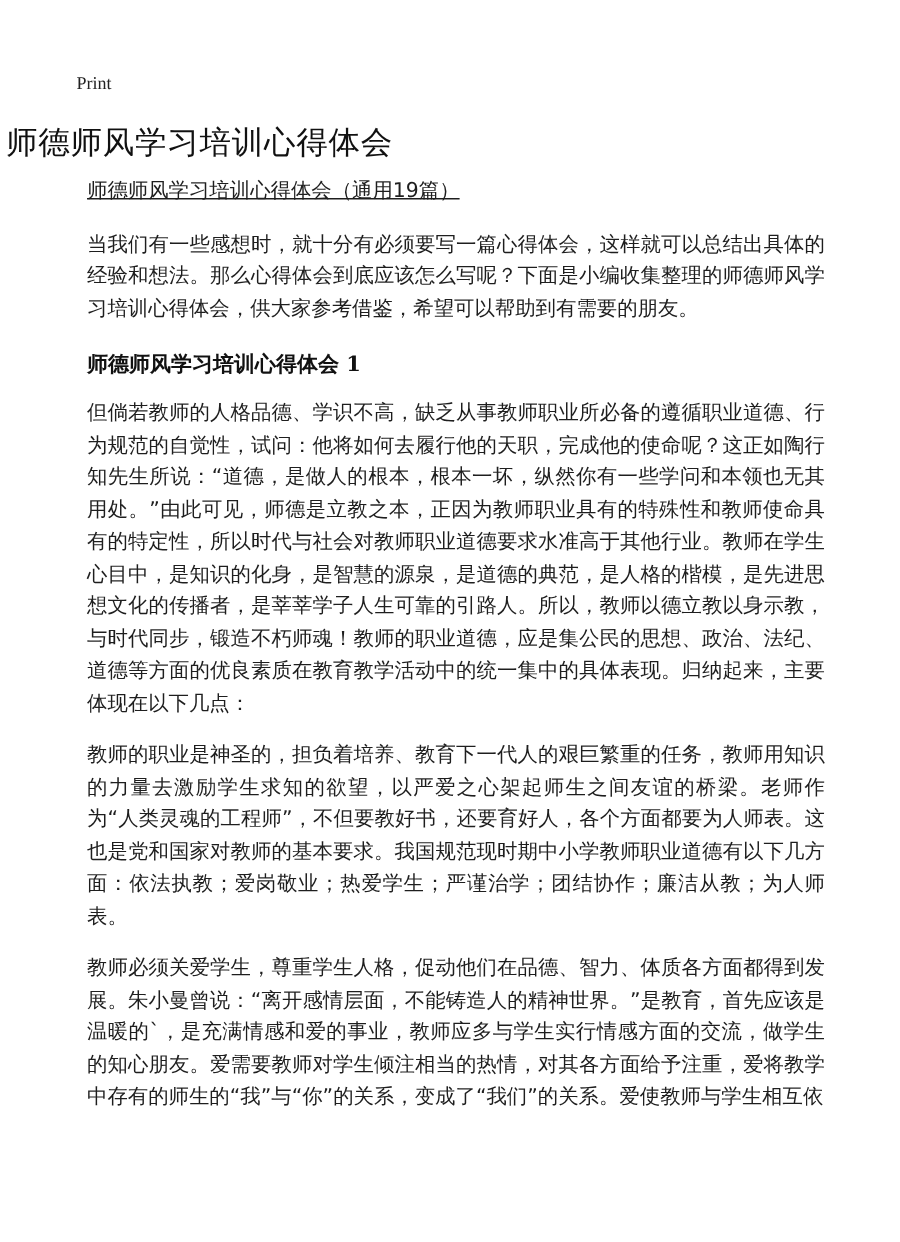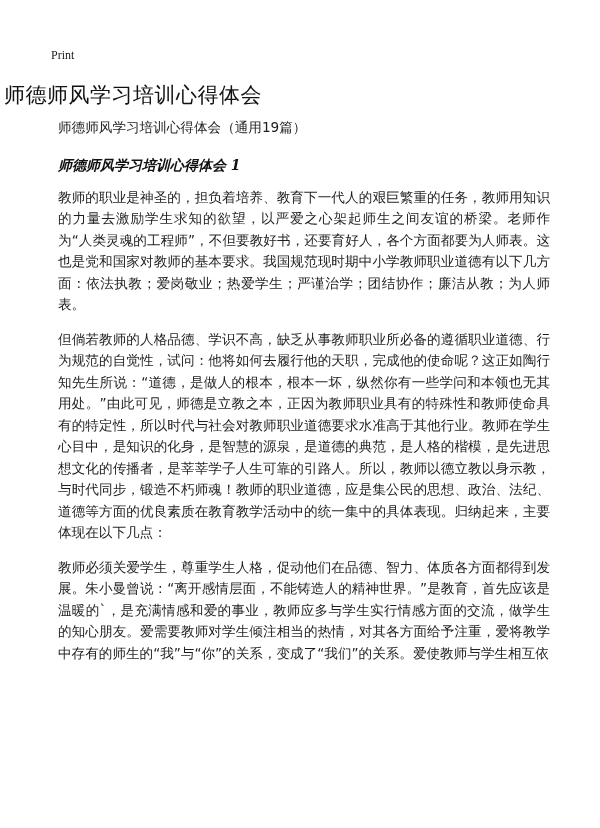--- a/index.html
+++ b/index.html
@@ -12,38 +12,39 @@
   }
   .title {
     position: absolute; left: 0; width: 600px; top: 81px; margin: 0;
     font-family: "DejaVu Sans", sans-serif;
     font-size: 21px; font-weight: normal; color: #111; letter-spacing: 0.5px;
   }
   .content {
     position: absolute; left: 54px; top: 117px; width: 492px;
     font-family: "DejaVu Sans", sans-serif; font-size: 13.6px; line-height: 21.5px; color: #1e1e1e;
   }
-  .subtitle { margin: 0 0 14px 0; }
+  .subtitle { margin: 0 0 14px 0; text-decoration: underline; }
   .para { margin: 0 0 13px 0; text-align: justify; text-align-last: left; }
   .heading {
     margin: 16px 0 11px 0; font-family: "DejaVu Serif", serif; font-weight: bold;
-    font-size: 14px; line-height: 21px; color: #111; font-style: italic;
+    font-size: 14px; line-height: 21px; color: #111;
   }
 </style>
 </head>
 <body>
 
 <div class="page">
   <a class="print-link">Print</a>
 
   <h1 class="title">师德师风学习培训心得体会</h1>
 
   <div class="content">
     <p class="subtitle">师德师风学习培训心得体会（通用19篇）</p>
+    <p class="para">当我们有一些感想时，就十分有必须要写一篇心得体会，这样就可以总结出具体的经验和想法。那么心得体会到底应该怎么写呢？下面是小编收集整理的师德师风学习培训心得体会，供大家参考借鉴，希望可以帮助到有需要的朋友。</p>
 
     <h2 class="heading">师德师风学习培训心得体会 1</h2>
+    <p class="para">但倘若教师的人格品德、学识不高，缺乏从事教师职业所必备的遵循职业道德、行为规范的自觉性，试问：他将如何去履行他的天职，完成他的使命呢？这正如陶行知先生所说：“道德，是做人的根本，根本一坏，纵然你有一些学问和本领也无其用处。”由此可见，师德是立教之本，正因为教师职业具有的特殊性和教师使命具有的特定性，所以时代与社会对教师职业道德要求水准高于其他行业。教师在学生心目中，是知识的化身，是智慧的源泉，是道德的典范，是人格的楷模，是先进思想文化的传播者，是莘莘学子人生可靠的引路人。所以，教师以德立教以身示教，与时代同步，锻造不朽师魂！教师的职业道德，应是集公民的思想、政治、法纪、道德等方面的优良素质在教育教学活动中的统一集中的具体表现。归纳起来，主要体现在以下几点：</p>
     <p class="para">教师的职业是神圣的，担负着培养、教育下一代人的艰巨繁重的任务，教师用知识的力量去激励学生求知的欲望，以严爱之心架起师生之间友谊的桥梁。老师作为“人类灵魂的工程师”，不但要教好书，还要育好人，各个方面都要为人师表。这也是党和国家对教师的基本要求。我国规范现时期中小学教师职业道德有以下几方面：依法执教；爱岗敬业；热爱学生；严谨治学；团结协作；廉洁从教；为人师表。</p>
-    <p class="para">但倘若教师的人格品德、学识不高，缺乏从事教师职业所必备的遵循职业道德、行为规范的自觉性，试问：他将如何去履行他的天职，完成他的使命呢？这正如陶行知先生所说：“道德，是做人的根本，根本一坏，纵然你有一些学问和本领也无其用处。”由此可见，师德是立教之本，正因为教师职业具有的特殊性和教师使命具有的特定性，所以时代与社会对教师职业道德要求水准高于其他行业。教师在学生心目中，是知识的化身，是智慧的源泉，是道德的典范，是人格的楷模，是先进思想文化的传播者，是莘莘学子人生可靠的引路人。所以，教师以德立教以身示教，与时代同步，锻造不朽师魂！教师的职业道德，应是集公民的思想、政治、法纪、道德等方面的优良素质在教育教学活动中的统一集中的具体表现。归纳起来，主要体现在以下几点：</p>
 
 
     <p class="para">教师必须关爱学生，尊重学生人格，促动他们在品德、智力、体质各方面都得到发展。朱小曼曾说：“离开感情层面，不能铸造人的精神世界。”是教育，首先应该是温暖的`，是充满情感和爱的事业，教师应多与学生实行情感方面的交流，做学生的知心朋友。爱需要教师对学生倾注相当的热情，对其各方面给予注重，爱将教学中存有的师生的“我”与“你”的关系，变成了“我们”的关系。爱使教师与学生相互依</p>
   </div>
 </div>
 
 </body></html>

